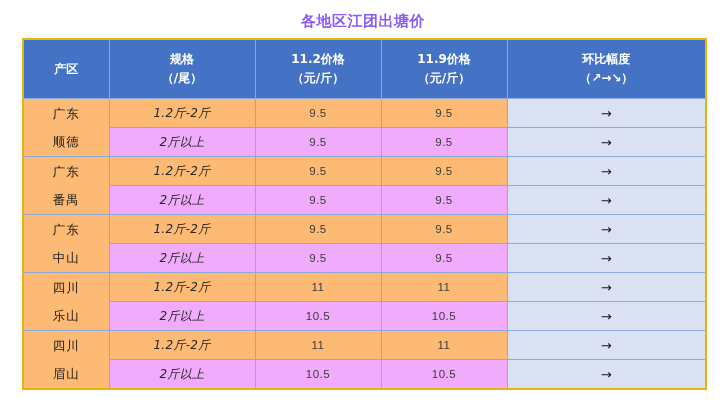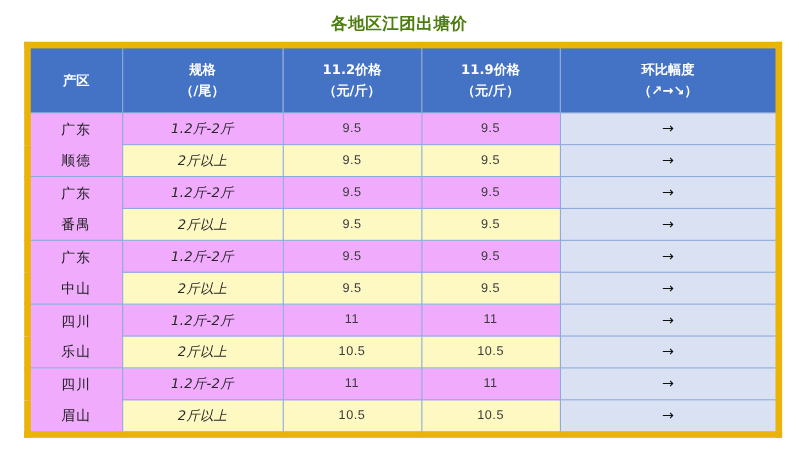--- a/index.html
+++ b/index.html
@@ -21,35 +21,35 @@
     background: #ffffff;
   }
   .chart-title {
     position: absolute;
     top: 12px;
     left: 0;
     width: 726px;
     text-align: center;
     font-size: 15px;
     font-weight: bold;
-    color: #4d7c0f;
+    color: #8b5cf6;
     letter-spacing: 0.5px;
     font-family: "DejaVu Sans", "Liberation Sans", sans-serif;
   }
   .table-wrap {
     position: absolute;
     left: 22px;
     top: 38px;
     width: 683px;
   }
   table.price-table {
     border-collapse: collapse;
     table-layout: fixed;
     width: 683px;
-    border: 6px solid #eab308;
+    border: 2px solid #eab308;
   }
   table.price-table col.c-region  { width: 86px; }
   table.price-table col.c-spec    { width: 146px; }
   table.price-table col.c-p1      { width: 126px; }
   table.price-table col.c-p2      { width: 126px; }
   table.price-table col.c-chg     { width: 199px; }
 
   thead th {
     background: #4472c4;
     color: #ffffff;
@@ -67,21 +67,21 @@
   thead th .hline2 { display: block; }
 
   tbody td {
     border: 1px solid #8ea9db;
     height: 28px;
     font-size: 12px;
     text-align: center;
     vertical-align: middle;
     padding: 0;
     color: #262626;
-    background: #f0abfc;
+    background: #fdba74;
     font-family: "DejaVu Sans", "Liberation Sans", sans-serif;
   }
   tbody td.num {
     font-family: Liberation Sans, sans-serif;
     font-size: 11.5px;
     letter-spacing: 0.5px;
     color: #3a3a3a;
   }
   tbody td.spec {
     font-size: 12px;
@@ -93,21 +93,21 @@
     color: #1a1a1a;
     letter-spacing: 1px;
     line-height: 28px;
   }
   tbody td.region .rline {
     display: block;
     height: 28px;
     line-height: 28px;
   }
   tbody tr.alt td.tint-white {
-    background: #fef9c3;
+    background: #f0abfc;
   }
   tbody td.chg {
     background: #d9e1f2;
     font-size: 13px;
     color: #101010;
     font-family: "DejaVu Sans", "Liberation Sans", sans-serif;
   }
   .arrow-glyph {
     display: inline-block;
     line-height: 1;

